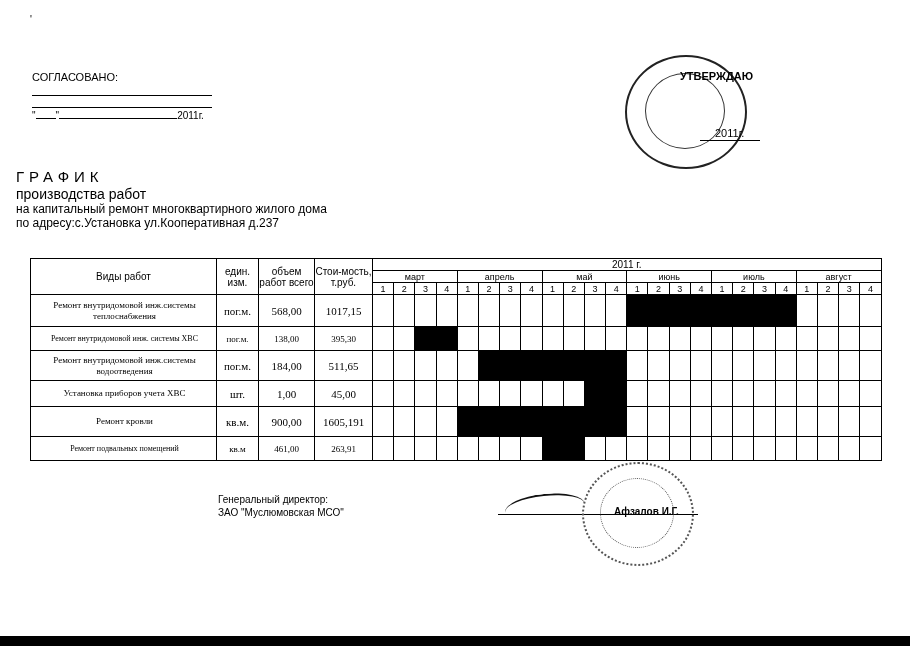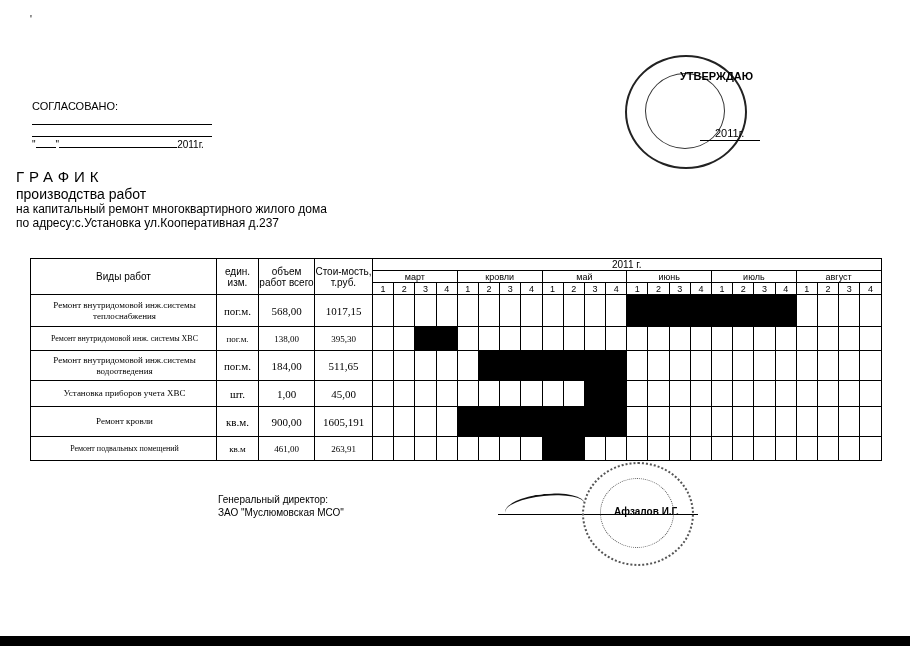--- a/index.html
+++ b/index.html
@@ -1,19 +1,19 @@
 <!DOCTYPE html>
 <html><head>
 <meta charset="utf-8">
 <style>
   html, body { margin:0; padding:0; }
   body { width:910px; height:646px; background:#fff; position:relative; overflow:hidden; font-family:"Liberation Sans", sans-serif; color:#000; }
   .bottom-bar { position:absolute; left:0; top:636px; width:910px; height:10px; background:#000; }
   .corner-mark { position:absolute; left:30px; top:14px; font-size:10px; }
-  .approve { position:absolute; left:32px; top:71px; font-size:11px;margin-top:29px; }
+  .approve { position:absolute; left:32px; top:71px; font-size:11px; }
   .approve .line1 { position:absolute; left:0; top:24px; width:180px; border-bottom:1px solid #000; }
   .approve .line2 { position:absolute; left:0; top:36px; width:180px; border-bottom:1px solid #000; }
   .approve .dateline { position:absolute; left:0; top:39px; white-space:nowrap; font-size:10px; }
   .approve .dateline .u1 { display:inline-block; width:20px; border-bottom:1px solid #000; }
   .approve .dateline .u2 { display:inline-block; width:118px; border-bottom:1px solid #000; }
   .utv { position:absolute; left:680px; top:70px; font-size:11px; font-weight:bold; }
   .utv-date { position:absolute; left:715px; top:127px; font-size:11px; }
   .utv-line { position:absolute; left:700px; top:140px; width:60px; border-bottom:1px solid #000; }
   .stamp { position:absolute; border:2px solid #222; border-radius:50%; }
   .stamp.s1 { left:625px; top:55px; width:118px; height:110px; }
@@ -71,21 +71,21 @@
   <tbody id="gantt-body">
       <tr style="height: 12px;">
         <td rowspan="3" class="hdr">Виды работ</td>
         <td rowspan="3" class="hdr">един. изм.</td>
         <td rowspan="3" class="hdr">объем работ всего</td>
         <td rowspan="3" class="hdr">Стои-мость, т.руб.</td>
         <td colspan="24" class="hdr">2011 г.</td>
       </tr>
       <tr style="height: 12px;">
         <td colspan="4">март</td>
-        <td colspan="4">кровли</td>
+        <td colspan="4">апрель</td>
         <td colspan="4">май</td>
         <td colspan="4">июнь</td>
         <td colspan="4">июль</td>
         <td colspan="4">август</td>
       </tr>
       <tr style="height: 12px;">
         <td>1</td>
         <td>2</td>
         <td>3</td>
         <td>4</td>

